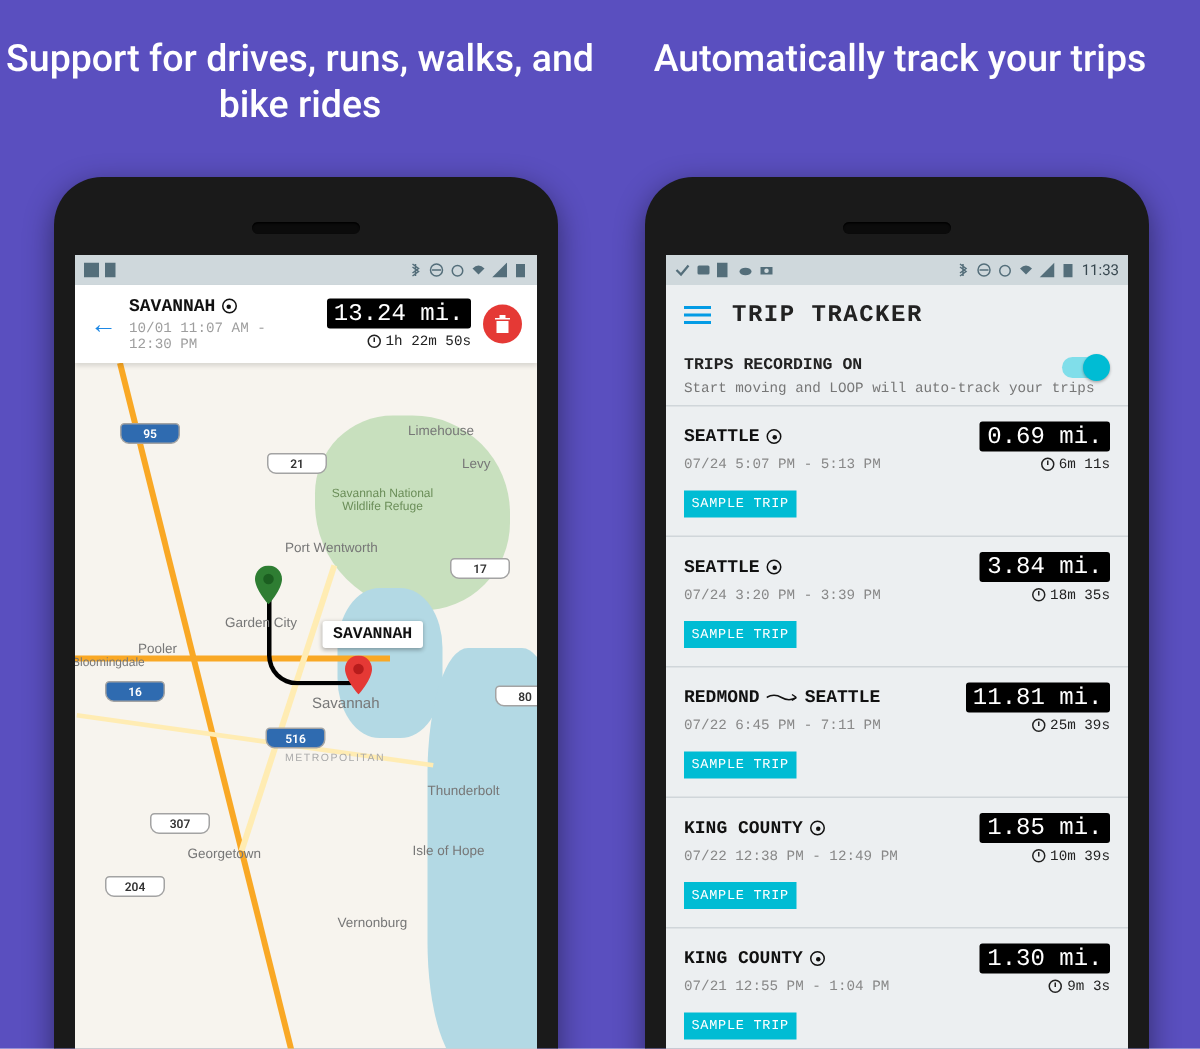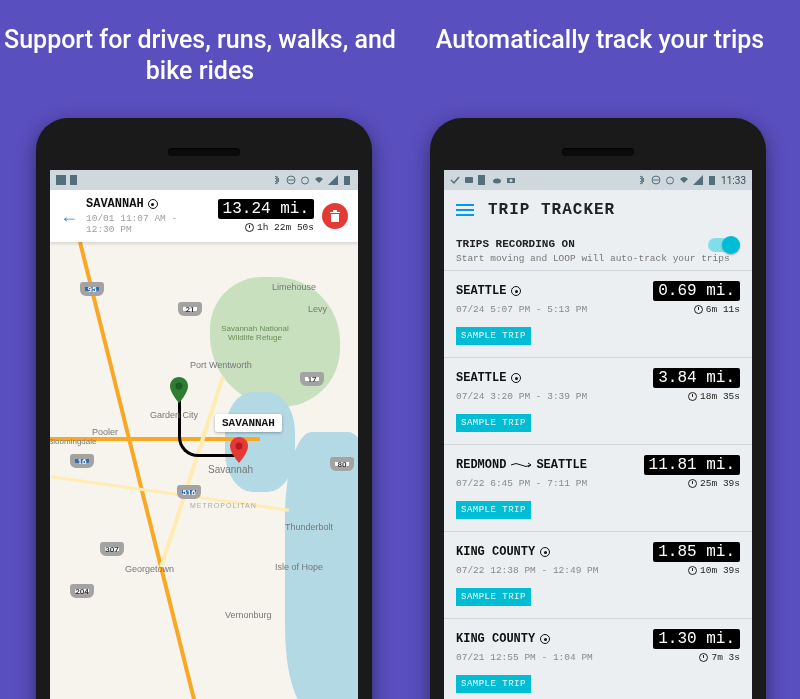--- a/index.html
+++ b/index.html
@@ -32,21 +32,21 @@
   .clockicon { width: 9px; height: 9px; border: 1px solid #222; border-radius: 50%; position: relative; }
   .clockicon::after { content: ""; position: absolute; top: 1px; left: 3px; width: 1px; height: 3px; background: #222; }
   .delbtn { width: 26px; height: 26px; border-radius: 50%; background: #e53935; display: flex; align-items: center; justify-content: center; }
   .delbtn svg { fill: #fff; }
 
   .map { position: absolute; top: 72px; left: 0; right: 0; bottom: 36px; background: #f7f4ee; overflow: hidden; }
   .map .park { position: absolute; background: #c8e0be; }
   .map .water { position: absolute; background: #b3d9e4; }
   .map .road2 { position: absolute; background: #ffecb3; height: 3px; }
   .map .town { position: absolute; font-family: Arial, sans-serif; font-size: 9px; color: #777; }
-  .map .shield { position: absolute; width: 24px; height: 14px; background: #fff; border: 5px solid #a3a3a3; border-radius: 3px 3px 6px 6px; font-size: 8px; color: #333; display: flex; align-items: center; justify-content: center; font-weight: 600; }
+  .map .shield { position: absolute; width: 40px; height: 14px; background: #fff; border: 1px solid #a3a3a3; border-radius: 3px 3px 6px 6px; font-size: 8px; color: #333; display: flex; align-items: center; justify-content: center; font-weight: 600; }
   .pin { position: absolute; width: 18px; height: 26px; }
   .pin svg { width: 100%; height: 100%; }
   .callout { position: absolute; background: #fff; padding: 3px 7px; font-family: "Courier New", monospace; font-size: 11px; font-weight: 700; color: #111; box-shadow: 0 1px 3px rgba(0,0,0,0.3); border-radius: 2px; }
   .routeline { position: absolute; border-left: 3px solid #000; border-bottom: 3px solid #000; }
 
   
   .appbar { height: 40px; background: #eceff1; display: flex; align-items: center; padding: 0 12px; gap: 14px; }
   .hamburger { width: 18px; height: 12px; display: flex; flex-direction: column; justify-content: space-between; }
   .hamburger span { height: 2px; background: #039be5; }
   .apptitle { font-family: "Courier New", monospace; font-size: 16px; font-weight: 700; letter-spacing: 1px; color: #222; }
@@ -324,21 +324,21 @@
         <div class="tripitem">
           <div class="triprow1">
             <span class="place">KING COUNTY</span>
             <span class="target"></span>
             <span class="distbadge dist">1.30 mi.</span>
           </div>
           <div class="triprow2">
             <span class="time">07/21 12:55 PM - 1:04 PM</span>
             <span class="durline dur">
                 <span class="clockicon"></span>
-                <span>7m 3s</span>
+                <span>9m 3s</span>
               </span>
           </div>
           <span class="sampletag">SAMPLE TRIP</span>
         </div>
       </div>
 
     </div>
   </div>
 
 </div>

